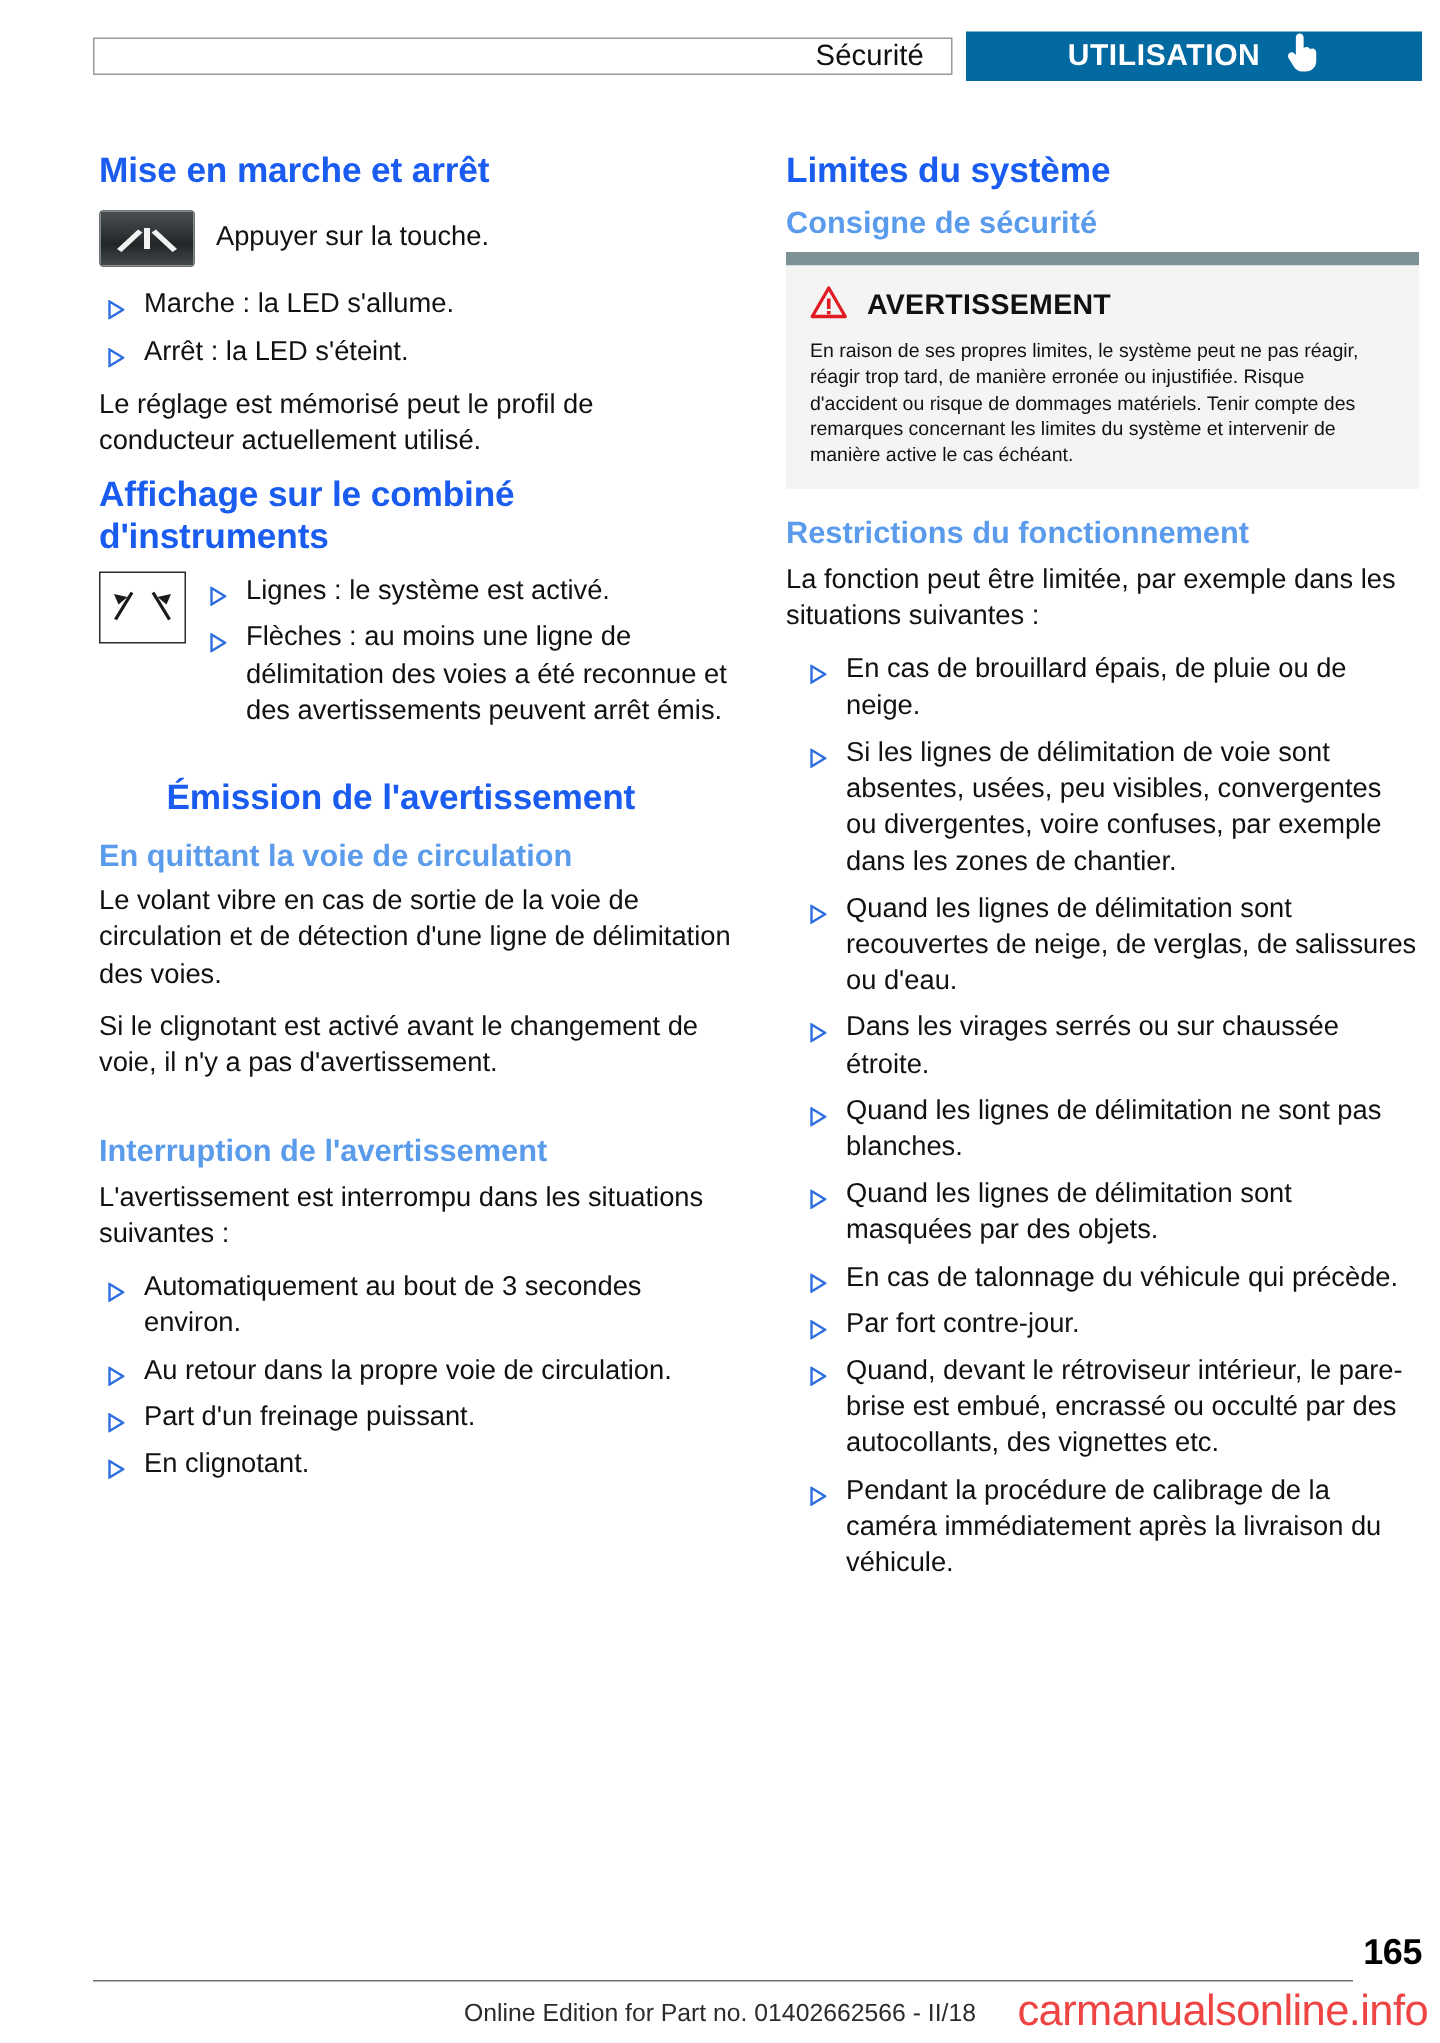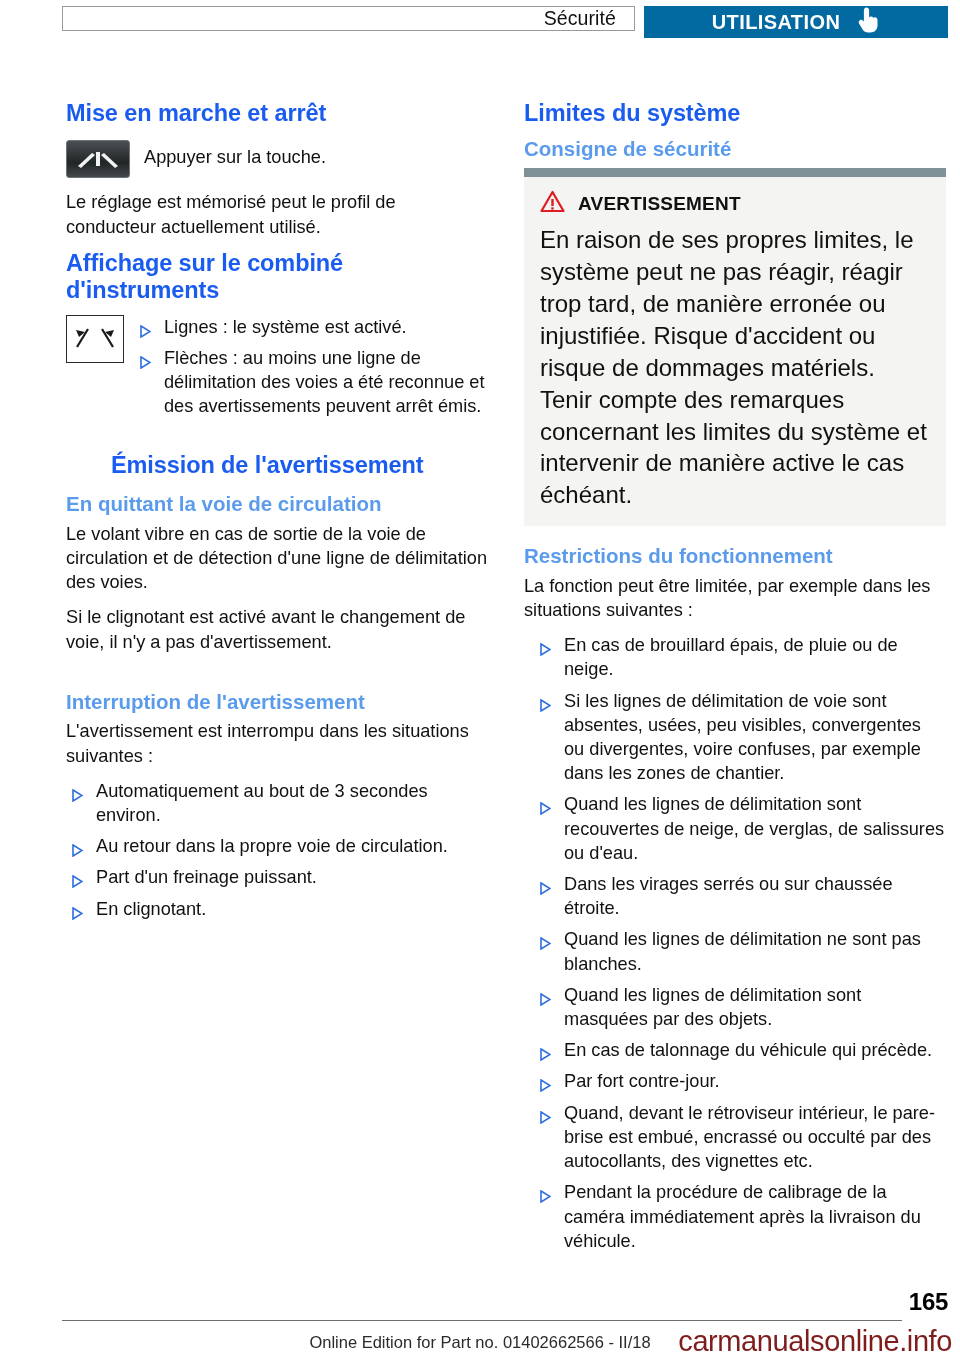--- a/index.html
+++ b/index.html
@@ -9,21 +9,21 @@
     font-family: "Liberation Sans", sans-serif;
     color: #000000;
     overflow: hidden;
   }
   .page { position: relative; width: 960px; height: 1362px; }
 
   
   .header {
     position: absolute; top: 6px; left: 62px; right: 12px;
     height: 62px;
-    display: flex; align-items: flex-start; border-radius: 29px;
+    display: flex; align-items: center; border-radius: 29px;
   }
   .header-left {
     flex: 1 1 auto;
     border: 1px solid #9a9a9a;
     background: #ffffff;
     display: flex; align-items: center; justify-content: flex-end;
     padding-right: 18px;
   }
   .header-left-label {
     font-size: 19.5px; color: #111; letter-spacing: .1px;
@@ -105,40 +105,40 @@
   
   .warnbox { margin: 6px 0 18px 0; width: 422px; }
   .warnbox-bar { height: 9px; background: #7d9196; }
   .warnbox-body { background: #f4f4f2; padding: 13px 16px 15px 16px; }
   .warn-title-row {
     display: flex; align-items: center; gap: 13px; margin-bottom: 7px; text-align: right;
   }
   .warn-title {
     font-size: 19px; font-weight: bold; color: #111; letter-spacing: .2px;
   }
-  .warn-text { font-size: 24px; line-height: 1.33; color: #111; }
+  .warn-text { font-size: 13px; line-height: 1.33; color: #111; }
 
   
   .pageno {
     position: absolute; right: 12px; bottom: 46px;
     font-size: 24px; font-weight: bold; color: #000;
     letter-spacing: -.3px;
   }
   .footrule {
     position: absolute; left: 62px; bottom: 41px; width: 840px;
     border-top: 1.6px solid #6f6f6f;
   }
   .footnote {
     position: absolute; left: 0; right: 0; bottom: 10px;
     text-align: center;
     font-size: 16.5px; color: #2b2b2b;
   }
   .watermark {
     position: absolute; right: 8px; bottom: 4px;
-    font-size: 29px; color: #7f1d1d; letter-spacing: -.4px;
+    font-size: 29px; color: #ef4444; letter-spacing: -.4px;
     white-space: nowrap;
   }
 </style>
 </head>
 <body>
 
 <div class="page">
 
   <div class="header">
     <div class="header-left">
@@ -166,20 +166,38 @@
             <svg width="46" height="20" viewBox="0 0 46 20">
               <path d="M3 17 L17 4 L20 6 L6 19 Z" fill="#f2f2f2"></path>
               <path d="M21 3 h4 v14 h-4 z" fill="#f2f2f2"></path>
               <path d="M43 17 L29 4 L26 6 L40 19 Z" fill="#f2f2f2"></path>
             </svg>
           </div>
         </div>
         <div class="icon-text">Appuyer sur la touche.</div>
       </div>
 
+      <ul class="bl">
+        <li>
+          <span class="tri">
+            <svg width="11" height="13" viewBox="0 0 11 13">
+                <path d="M1 1 L10 6.5 L1 12 Z" fill="none" stroke="#2f6fe0" stroke-width="1.6"></path>
+              </svg>
+          </span>
+          <span>Marche : la LED s'allume.</span>
+        </li>
+        <li>
+          <span class="tri">
+            <svg width="11" height="13" viewBox="0 0 11 13">
+                <path d="M1 1 L10 6.5 L1 12 Z" fill="none" stroke="#2f6fe0" stroke-width="1.6"></path>
+              </svg>
+          </span>
+          <span>Arrêt : la LED s'éteint.</span>
+        </li>
+      </ul>
 
       <p class="body">Le réglage est mémorisé peut le profil de conducteur actuellement utilisé.</p>
 
       <h1 class="sec tight">Affichage sur le combiné d'instruments</h1>
 
       <div class="iconrow">
         <div class="icon-slot">
           <div class="box-icon">
             <svg width="44" height="26" viewBox="0 0 44 26">
               <path d="M15 3 L4 21" stroke="#1a1a1a" stroke-width="2.2" fill="none"></path>

